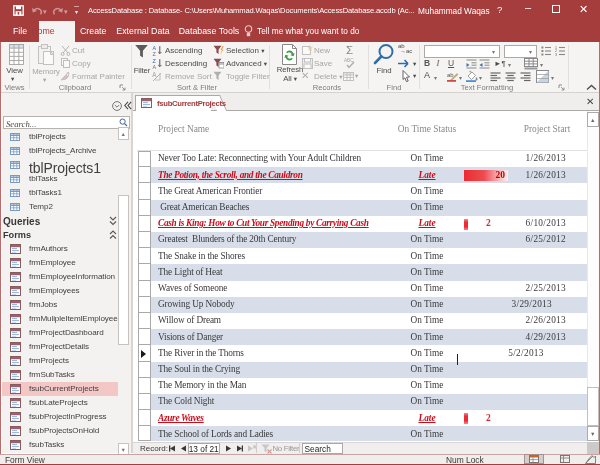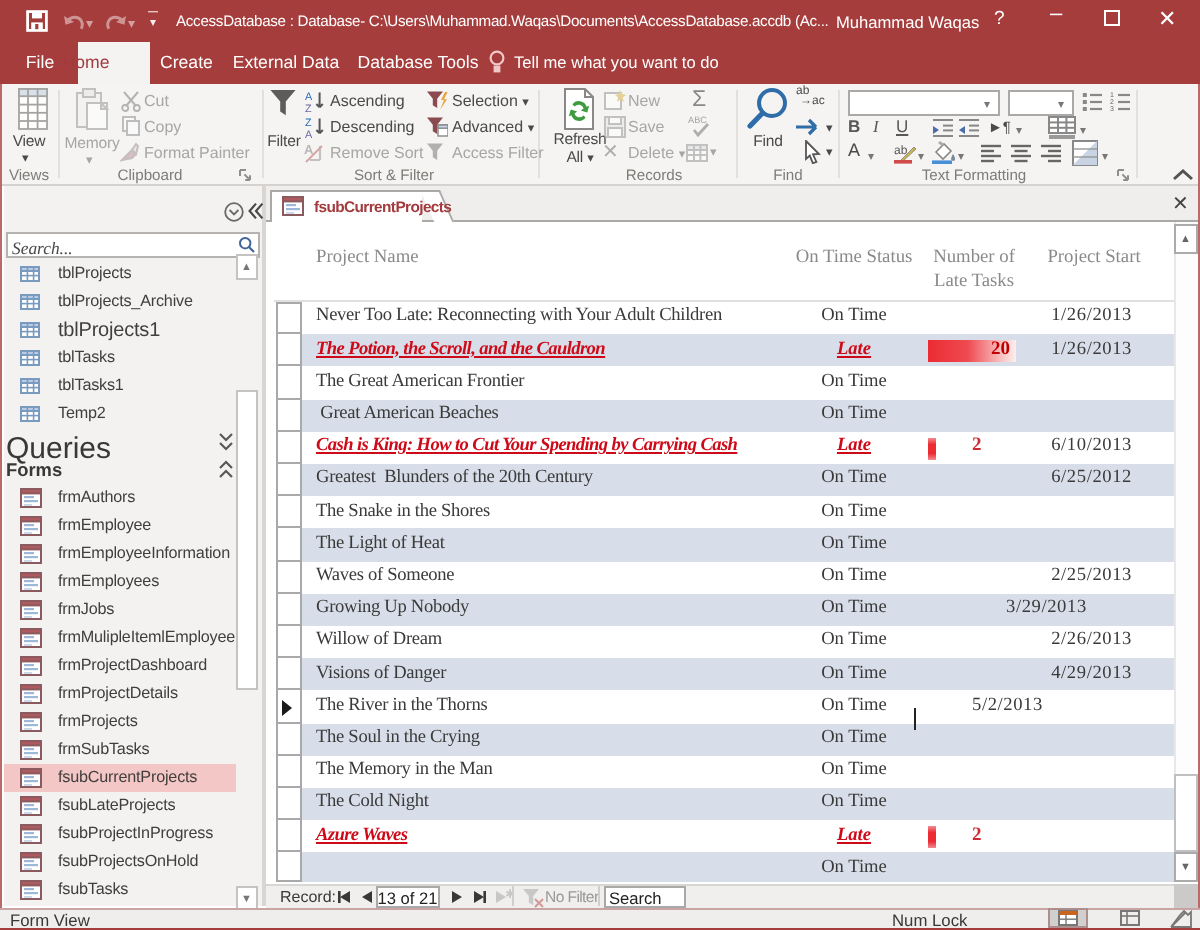--- a/index.html
+++ b/index.html
@@ -132,21 +132,21 @@
 <div class="abs" style="left:226px;top:46px;color:#4A4A4A;font-size:8px">Selection&nbsp;<span style="font-size:6.5px">▾</span></div>
 <svg class="abs" style="left:213px;top:58px;opacity:1" width="11" height="11" viewBox="0 0 11 11">
 <path d="M0.5 0.8 L8.5 0.8 L5.6 4.4 L5.6 9 L3.4 7.6 L3.4 4.4 Z" fill="#8A4A50" stroke="none"></path>
       <rect x="6" y="4.5" width="5" height="5.5" fill="#fff" stroke="#888" stroke-width="0.7"></rect>
       <rect x="6" y="4.5" width="5" height="1.6" fill="#C8D5E8" stroke="#888" stroke-width="0.7"></rect>
     </svg>
 <div class="abs" style="left:226px;top:59px;color:#4A4A4A;font-size:8px">Advanced&nbsp;<span style="font-size:6.5px">▾</span></div>
 <svg class="abs" style="left:213px;top:71px;opacity:0.8" width="11" height="11" viewBox="0 0 11 11">
 <path d="M0.5 0.8 L8.5 0.8 L5.6 4.4 L5.6 9 L3.4 7.6 L3.4 4.4 Z" fill="#A2A09E" stroke="none"></path>
     </svg>
-<div class="abs" style="left:226px;top:72px;color:#A8A6A4;font-size:8px">Access Filter</div>
+<div class="abs" style="left:226px;top:72px;color:#A8A6A4;font-size:8px">Toggle Filter</div>
 <svg class="abs" style="left:281px;top:44px" width="17" height="21" viewBox="0 0 17 21">
 <path d="M1.5 0.5 L11.5 0.5 L15.5 4.5 L15.5 20.5 L1.5 20.5 Z" fill="#fff" stroke="#8A8886"></path>
 <path d="M11.5 0.5 L11.5 4.5 L15.5 4.5" fill="none" stroke="#8A8886"></path>
 <path d="M5.2 8.2 A4 4 0 0 1 12.3 9.4 L13.6 8.9 L12.6 12.2 L9.4 11.2 L10.8 10.3 A2.6 2.6 0 0 0 6.3 9.3 Z" fill="#3E9B3E"></path>
 <path d="M11.8 14.8 A4 4 0 0 1 4.7 13.6 L3.4 14.1 L4.4 10.8 L7.6 11.8 L6.2 12.7 A2.6 2.6 0 0 0 10.7 13.7 Z" fill="#3E9B3E"></path>
     </svg>
 <div class="abs" style="left:270px;top:66px;width:40px;text-align:center;font-size:7.8px;letter-spacing:-0.1px;color:#4A4A4A;line-height:8.5px">Refresh<br>All&nbsp;<span style="font-size:6.5px">▾</span></div>
 <svg class="abs" style="left:302px;top:45px;opacity:.55" width="11" height="11" viewBox="0 0 11 11">
       <rect x="0.5" y="1.5" width="8" height="8" fill="#fff" stroke="#999"></rect>
       <path d="M8 0 L9 2 L11 2.5 L9.3 3.8 L10 6 L8.2 4.8 L6.5 6 L7 3.8 L5.5 2.5 L7.5 2 Z" fill="#D8B44A"></path>
@@ -308,21 +308,21 @@
 <line x1="0.5" y1="5.8" x2="9.5" y2="5.8" stroke="#7A9BC0" stroke-width="0.8"></line>
     </svg>
 <div class="abs" style="left:29px;top:146.3px;font-size:8.1px;letter-spacing:-0.1px;color:#413F3D">tblProjects_Archive</div>
 <svg style="position:absolute;left:10px;top:159.5px" width="10" height="10" viewBox="0 0 10 10">
 <rect x="0.5" y="1.5" width="9" height="7" fill="#fff" stroke="#7A9BC0" stroke-width="1"></rect>
 <rect x="0.5" y="1.5" width="9" height="2" fill="#B9CCE4" stroke="#7A9BC0" stroke-width="1"></rect>
 <line x1="3.7" y1="1.5" x2="3.7" y2="8.5" stroke="#7A9BC0" stroke-width="0.8"></line>
 <line x1="6.8" y1="1.5" x2="6.8" y2="8.5" stroke="#7A9BC0" stroke-width="0.8"></line>
 <line x1="0.5" y1="5.8" x2="9.5" y2="5.8" stroke="#7A9BC0" stroke-width="0.8"></line>
     </svg>
-<div class="abs" style="left:29px;top:160.3px;font-size:10px;letter-spacing:-0.1px;color:#413F3D">tblProjects1</div>
+<div class="abs" style="left:29px;top:160.3px;font-size:14px;letter-spacing:-0.1px;color:#413F3D">tblProjects1</div>
 <svg style="position:absolute;left:10px;top:173.5px" width="10" height="10" viewBox="0 0 10 10">
 <rect x="0.5" y="1.5" width="9" height="7" fill="#fff" stroke="#7A9BC0" stroke-width="1"></rect>
 <rect x="0.5" y="1.5" width="9" height="2" fill="#B9CCE4" stroke="#7A9BC0" stroke-width="1"></rect>
 <line x1="3.7" y1="1.5" x2="3.7" y2="8.5" stroke="#7A9BC0" stroke-width="0.8"></line>
 <line x1="6.8" y1="1.5" x2="6.8" y2="8.5" stroke="#7A9BC0" stroke-width="0.8"></line>
 <line x1="0.5" y1="5.8" x2="9.5" y2="5.8" stroke="#7A9BC0" stroke-width="0.8"></line>
     </svg>
 <div class="abs" style="left:29px;top:174.3px;font-size:8.1px;letter-spacing:-0.1px;color:#413F3D">tblTasks</div>
 <svg style="position:absolute;left:10px;top:187.5px" width="10" height="10" viewBox="0 0 10 10">
 <rect x="0.5" y="1.5" width="9" height="7" fill="#fff" stroke="#7A9BC0" stroke-width="1"></rect>
@@ -333,21 +333,21 @@
     </svg>
 <div class="abs" style="left:29px;top:188.3px;font-size:8.1px;letter-spacing:-0.1px;color:#413F3D">tblTasks1</div>
 <svg style="position:absolute;left:10px;top:201.5px" width="10" height="10" viewBox="0 0 10 10">
 <rect x="0.5" y="1.5" width="9" height="7" fill="#fff" stroke="#7A9BC0" stroke-width="1"></rect>
 <rect x="0.5" y="1.5" width="9" height="2" fill="#B9CCE4" stroke="#7A9BC0" stroke-width="1"></rect>
 <line x1="3.7" y1="1.5" x2="3.7" y2="8.5" stroke="#7A9BC0" stroke-width="0.8"></line>
 <line x1="6.8" y1="1.5" x2="6.8" y2="8.5" stroke="#7A9BC0" stroke-width="0.8"></line>
 <line x1="0.5" y1="5.8" x2="9.5" y2="5.8" stroke="#7A9BC0" stroke-width="0.8"></line>
     </svg>
 <div class="abs" style="left:29px;top:202.3px;font-size:8.1px;letter-spacing:-0.1px;color:#413F3D">Temp2</div>
-<div class="abs" style="left:3px;top:215.7px;font-size:15px;font-weight:normal;color:#3A3836">Queries</div>
+<div class="abs" style="left:3px;top:215.7px;font-size:10px;font-weight:bold;color:#3A3836">Queries</div>
 <svg class="abs" style="left:109px;top:216.0px" width="8" height="10" viewBox="0 0 8 10">
       <path d="M1 1 L4 4 L7 1" fill="none" stroke="#5A5856" stroke-width="1.1"></path>
       <path d="M1 5.5 L4 8.5 L7 5.5" fill="none" stroke="#5A5856" stroke-width="1.1"></path>
     </svg>
 <div class="abs" style="left:3px;top:229.7px;font-size:9.2px;font-weight:bold;color:#3A3836">Forms</div>
 <svg class="abs" style="left:109px;top:230.0px" width="8" height="10" viewBox="0 0 8 10">
       <path d="M1 4 L4 1 L7 4" fill="none" stroke="#5A5856" stroke-width="1.1"></path>
       <path d="M1 8.5 L4 5.5 L7 8.5" fill="none" stroke="#5A5856" stroke-width="1.1"></path>
     </svg>
 <svg style="position:absolute;left:10px;top:243.5px" width="11" height="10" viewBox="0 0 11 10">
@@ -485,21 +485,20 @@
 <rect x="0.5" y="0.5" width="10" height="2.2" fill="#B05A60" stroke="#8A5A5E" stroke-width="1"></rect>
 <rect x="2" y="4" width="5" height="1.1" fill="#9DB8D8"></rect>
 <rect x="2" y="6" width="7" height="1.1" fill="#9DB8D8"></rect>
 <rect x="2" y="8" width="4" height="0.9" fill="#C8D6E8"></rect>
     </svg>
 <div class="abs" style="left:157px;top:98.5px;font-size:7.7px;letter-spacing:-0.3px;font-weight:bold;color:#A33A3D">fsubCurrentProjects</div>
 <div class="abs" style="left:586px;top:96px;font-size:10px;color:#444">✕</div>
 <div class="abs" style="left:132.5px;top:111px;width:466px;height:330px;background:#fff"></div>
 <div class="abs serif" style="left:158px;top:124px;font-size:9.4px;color:#8A8A8A">Project Name</div>
 <div class="abs serif" style="left:377px;top:124px;width:100px;text-align:center;font-size:9.4px;color:#8A8A8A">On Time Status</div>
-<div class="abs serif" style="left:437px;top:124px;width:100px;text-align:center;font-size:9.4px;color:#8A8A8A;line-height:11.5px">Number of<br>Late Tasks</div>
 <div class="abs serif" style="left:497px;top:124px;width:100px;text-align:center;font-size:9.4px;color:#8A8A8A">Project Start</div>
 <div class="abs" style="left:137px;top:150px;width:450px;height:1px;background:#E0E0E0"></div>
 <div class="abs" style="left:137.5px;top:151.0px;width:13.5px;height:16.2px;background:#fff;border:1px solid #A9A9A9;border-top:1px solid #A9A9A9"></div>
 <div class="abs serif" style="left:158px;top:153.4px;font-size:9.3px;letter-spacing:-0.15px;color:#3A3A3A;white-space:nowrap">Never Too Late: Reconnecting with Your Adult Children</div>
 <div class="abs serif" style="left:377px;top:153.4px;width:100px;text-align:center;font-size:9.3px;color:#3A3A3A">On Time</div>
 <div class="abs serif" style="left:486px;top:153.4px;width:80px;text-align:right;font-size:9.3px;letter-spacing:0.3px;color:#3A3A3A">1/26/2013</div>
 <div class="abs" style="left:151px;top:167.2px;width:436px;height:16.2px;background:#D8DEE9"></div>
 <div class="abs" style="left:137.5px;top:167.2px;width:13.5px;height:16.2px;background:#fff;border:1px solid #A9A9A9;border-top:none"></div>
 <div class="abs serif" style="left:158px;top:169.6px;font-size:9.3px;letter-spacing:-0.3px;color:#CE0A18;font-weight:bold;font-style:italic;text-decoration:underline;white-space:nowrap">The Potion, the Scroll, and the Cauldron</div>
 <div class="abs serif" style="left:377px;top:169.6px;width:100px;text-align:center;font-size:9.3px;color:#CE0A18;font-weight:bold;font-style:italic;text-decoration:underline">Late</div>
@@ -532,53 +531,54 @@
 <div class="abs serif" style="left:158px;top:266.79999999999995px;font-size:9.3px;letter-spacing:-0.15px;color:#3A3A3A;white-space:nowrap">The Light of Heat</div>
 <div class="abs serif" style="left:377px;top:266.79999999999995px;width:100px;text-align:center;font-size:9.3px;color:#3A3A3A">On Time</div>
 <div class="abs" style="left:137.5px;top:280.6px;width:13.5px;height:16.2px;background:#fff;border:1px solid #A9A9A9;border-top:none"></div>
 <div class="abs serif" style="left:158px;top:283.0px;font-size:9.3px;letter-spacing:-0.15px;color:#3A3A3A;white-space:nowrap">Waves of Someone</div>
 <div class="abs serif" style="left:377px;top:283.0px;width:100px;text-align:center;font-size:9.3px;color:#3A3A3A">On Time</div>
 <div class="abs serif" style="left:486px;top:283.0px;width:80px;text-align:right;font-size:9.3px;letter-spacing:0.3px;color:#3A3A3A">2/25/2013</div>
 <div class="abs" style="left:151px;top:296.79999999999995px;width:436px;height:16.2px;background:#D8DEE9"></div>
 <div class="abs" style="left:137.5px;top:296.79999999999995px;width:13.5px;height:16.2px;background:#fff;border:1px solid #A9A9A9;border-top:none"></div>
 <div class="abs serif" style="left:158px;top:299.19999999999993px;font-size:9.3px;letter-spacing:-0.15px;color:#3A3A3A;white-space:nowrap">Growing Up Nobody</div>
 <div class="abs serif" style="left:377px;top:299.19999999999993px;width:100px;text-align:center;font-size:9.3px;color:#3A3A3A">On Time</div>
-<div class="abs serif" style="left:503px;top:299.19999999999993px;width:80px;font-size:9.3px;letter-spacing:0.3px;color:#3A3A3A">3/29/2013</div>
+<div class="abs serif" style="left:472px;top:299.19999999999993px;width:80px;text-align:right;font-size:9.3px;letter-spacing:0.3px;color:#3A3A3A">3/29/2013</div>
 <div class="abs" style="left:137.5px;top:313.0px;width:13.5px;height:16.2px;background:#fff;border:1px solid #A9A9A9;border-top:none"></div>
 <div class="abs serif" style="left:158px;top:315.4px;font-size:9.3px;letter-spacing:-0.15px;color:#3A3A3A;white-space:nowrap">Willow of Dream</div>
 <div class="abs serif" style="left:377px;top:315.4px;width:100px;text-align:center;font-size:9.3px;color:#3A3A3A">On Time</div>
 <div class="abs serif" style="left:486px;top:315.4px;width:80px;text-align:right;font-size:9.3px;letter-spacing:0.3px;color:#3A3A3A">2/26/2013</div>
 <div class="abs" style="left:151px;top:329.2px;width:436px;height:16.2px;background:#D8DEE9"></div>
 <div class="abs" style="left:137.5px;top:329.2px;width:13.5px;height:16.2px;background:#fff;border:1px solid #A9A9A9;border-top:none"></div>
 <div class="abs serif" style="left:158px;top:331.59999999999997px;font-size:9.3px;letter-spacing:-0.15px;color:#3A3A3A;white-space:nowrap">Visions of Danger</div>
 <div class="abs serif" style="left:377px;top:331.59999999999997px;width:100px;text-align:center;font-size:9.3px;color:#3A3A3A">On Time</div>
 <div class="abs serif" style="left:486px;top:331.59999999999997px;width:80px;text-align:right;font-size:9.3px;letter-spacing:0.3px;color:#3A3A3A">4/29/2013</div>
 <div class="abs" style="left:137.5px;top:345.4px;width:13.5px;height:16.2px;background:#fff;border:1px solid #A9A9A9;border-top:none"></div>
 <div class="abs" style="left:141px;top:349.59999999999997px;width:0;height:0;border-left:5px solid #1A1A1A;border-top:4px solid transparent;border-bottom:4px solid transparent"></div>
 <div class="abs serif" style="left:158px;top:347.79999999999995px;font-size:9.3px;letter-spacing:-0.15px;color:#3A3A3A;white-space:nowrap">The River in the Thorns</div>
 <div class="abs serif" style="left:377px;top:347.79999999999995px;width:100px;text-align:center;font-size:9.3px;color:#3A3A3A">On Time</div>
-<div class="abs serif" style="left:486px;top:347.79999999999995px;width:80px;text-align:left;font-size:9.3px;letter-spacing:0.3px;color:#3A3A3A">5/2/2013</div>
+<div class="abs serif" style="left:486px;top:347.79999999999995px;width:80px;text-align:center;font-size:9.3px;letter-spacing:0.3px;color:#3A3A3A">5/2/2013</div>
 <div class="abs" style="left:151px;top:361.6px;width:436px;height:16.2px;background:#D8DEE9"></div>
 <div class="abs" style="left:137.5px;top:361.6px;width:13.5px;height:16.2px;background:#fff;border:1px solid #A9A9A9;border-top:none"></div>
 <div class="abs serif" style="left:158px;top:364.0px;font-size:9.3px;letter-spacing:-0.15px;color:#3A3A3A;white-space:nowrap">The Soul in the Crying</div>
 <div class="abs serif" style="left:377px;top:364.0px;width:100px;text-align:center;font-size:9.3px;color:#3A3A3A">On Time</div>
 <div class="abs" style="left:137.5px;top:377.79999999999995px;width:13.5px;height:16.2px;background:#fff;border:1px solid #A9A9A9;border-top:none"></div>
 <div class="abs serif" style="left:158px;top:380.19999999999993px;font-size:9.3px;letter-spacing:-0.15px;color:#3A3A3A;white-space:nowrap">The Memory in the Man</div>
 <div class="abs serif" style="left:377px;top:380.19999999999993px;width:100px;text-align:center;font-size:9.3px;color:#3A3A3A">On Time</div>
 <div class="abs" style="left:151px;top:394.0px;width:436px;height:16.2px;background:#D8DEE9"></div>
 <div class="abs" style="left:137.5px;top:394.0px;width:13.5px;height:16.2px;background:#fff;border:1px solid #A9A9A9;border-top:none"></div>
 <div class="abs serif" style="left:158px;top:396.4px;font-size:9.3px;letter-spacing:-0.15px;color:#3A3A3A;white-space:nowrap">The Cold Night</div>
 <div class="abs serif" style="left:377px;top:396.4px;width:100px;text-align:center;font-size:9.3px;color:#3A3A3A">On Time</div>
 <div class="abs" style="left:137.5px;top:410.2px;width:13.5px;height:16.2px;background:#fff;border:1px solid #A9A9A9;border-top:none"></div>
 <div class="abs serif" style="left:158px;top:412.59999999999997px;font-size:9.3px;letter-spacing:-0.3px;color:#CE0A18;font-weight:bold;font-style:italic;text-decoration:underline;white-space:nowrap">Azure Waves</div>
 <div class="abs serif" style="left:377px;top:412.59999999999997px;width:100px;text-align:center;font-size:9.3px;color:#CE0A18;font-weight:bold;font-style:italic;text-decoration:underline">Late</div>
 <div class="abs" style="left:463.5px;top:413.0px;width:4.5px;height:11px;background:linear-gradient(to bottom,#F28A8E 0%,#EC2B33 30%,#EC2B33 70%,#F28A8E 100%)"></div>
 <div class="abs serif" style="left:486px;top:412.59999999999997px;font-size:9.5px;font-weight:bold;color:#CE2B33">2</div>
 <div class="abs" style="left:151px;top:426.4px;width:436px;height:15.100000000000023px;background:#D8DEE9"></div>
 <div class="abs" style="left:137.5px;top:426.4px;width:13.5px;height:15.100000000000023px;background:#fff;border:1px solid #A9A9A9;border-top:none"></div>
+<div class="abs serif" style="left:158px;top:428.79999999999995px;font-size:9.3px;letter-spacing:-0.15px;color:#3A3A3A;white-space:nowrap">The School of Lords and Ladies</div>
 <div class="abs serif" style="left:377px;top:428.79999999999995px;width:100px;text-align:center;font-size:9.3px;color:#3A3A3A">On Time</div>
 <div class="abs" style="left:456.5px;top:353.5px;width:1px;height:11px;background:#222"></div>
 <div class="abs" style="left:587px;top:111px;width:11.5px;height:330px;background:#FDFDFD;border-left:1px solid #E8E8E8"></div>
 <div class="abs" style="left:587px;top:112px;width:11.5px;height:15px;background:#fff;border:1px solid #ABABAB"></div>
 <div class="abs" style="left:590px;top:116.5px;font-size:5.5px;color:#666">▲</div>
 <div class="abs" style="left:587px;top:426px;width:11.5px;height:15px;background:#fff;border:1px solid #ABABAB"></div>
 <div class="abs" style="left:590px;top:430.5px;font-size:5.5px;color:#666">▼</div>
 <div class="abs" style="left:587px;top:387px;width:11.5px;height:39px;background:#fff;border:1px solid #C0C0C0"></div>
 <div class="abs" style="left:132.5px;top:441.5px;width:466px;height:12.5px;background:#F0EFEE;border-top:1px solid #D8D6D4"></div>
 <div class="abs" style="left:140px;top:443.5px;font-size:8px;color:#3A3836">Record:</div>

